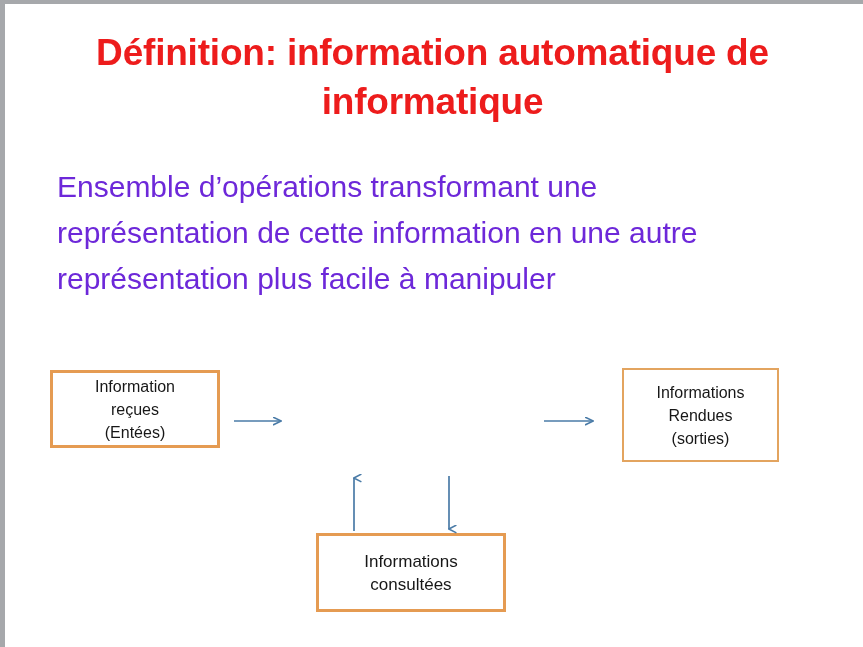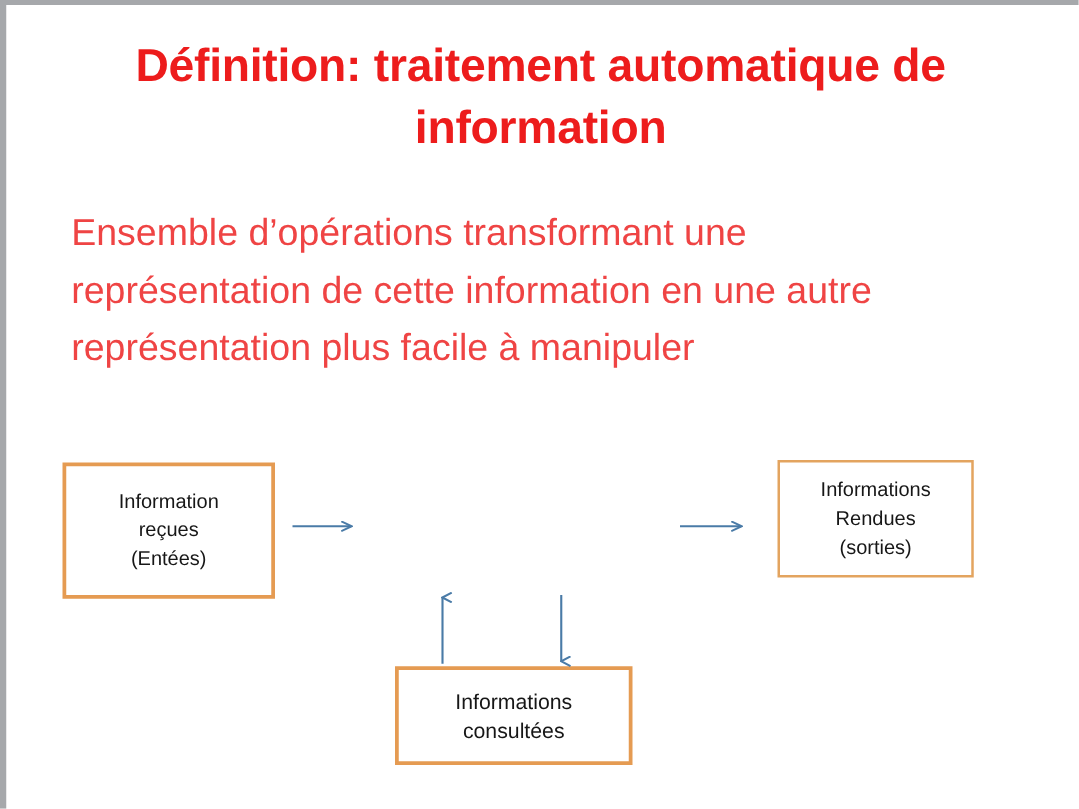--- a/index.html
+++ b/index.html
@@ -35,21 +35,21 @@
     letter-spacing: -0.2px;
     font-family: "Liberation Sans", sans-serif;
   }
 
   
   #body-text {
     position: absolute;
     left: 52px;
     top: 160px;
     width: 720px;
-    color: #ef4444;
+    color: #6d28d9;
     font-size: 30px;
     line-height: 46px;
     text-align: left;
     font-family: "Liberation Sans", sans-serif;
   }
 
   
   #diagram {
     position: absolute;
     left: 0;
@@ -70,21 +70,21 @@
     font-size: 16px;
     line-height: 23px;
     font-family: "Liberation Sans", sans-serif;
   }
   .node .node-label { display: block; white-space: pre-line; }
 
   #node-input {
     left: 45px;
     top: 366px;
     width: 170px;
-    height: 109px;
+    height: 78px;
   }
   #node-process {
     left: 290px;
     top: 366px;
     width: 228px;
     height: 99px;
     border-radius: 24px;
     border-width: 2px;
     font-size: 17px;
   }
@@ -112,21 +112,21 @@
     width: 863px;
     height: 647px;
     pointer-events: none;
   }
 </style>
 </head>
 <body>
 
 <div id="slide">
 
-  <div id="slide-title">Définition: traitement automatique de information</div>
+  <div id="slide-title">Définition: information automatique de informatique</div>
 
   <div id="body-text">Ensemble d’opérations transformant une représentation de cette information en une autre représentation plus facile à manipuler</div>
 
   <div id="diagram">
 
     <div class="node" id="node-input">
       <span class="node-label">Information
 reçues
 (Entées)</span>
     </div>

